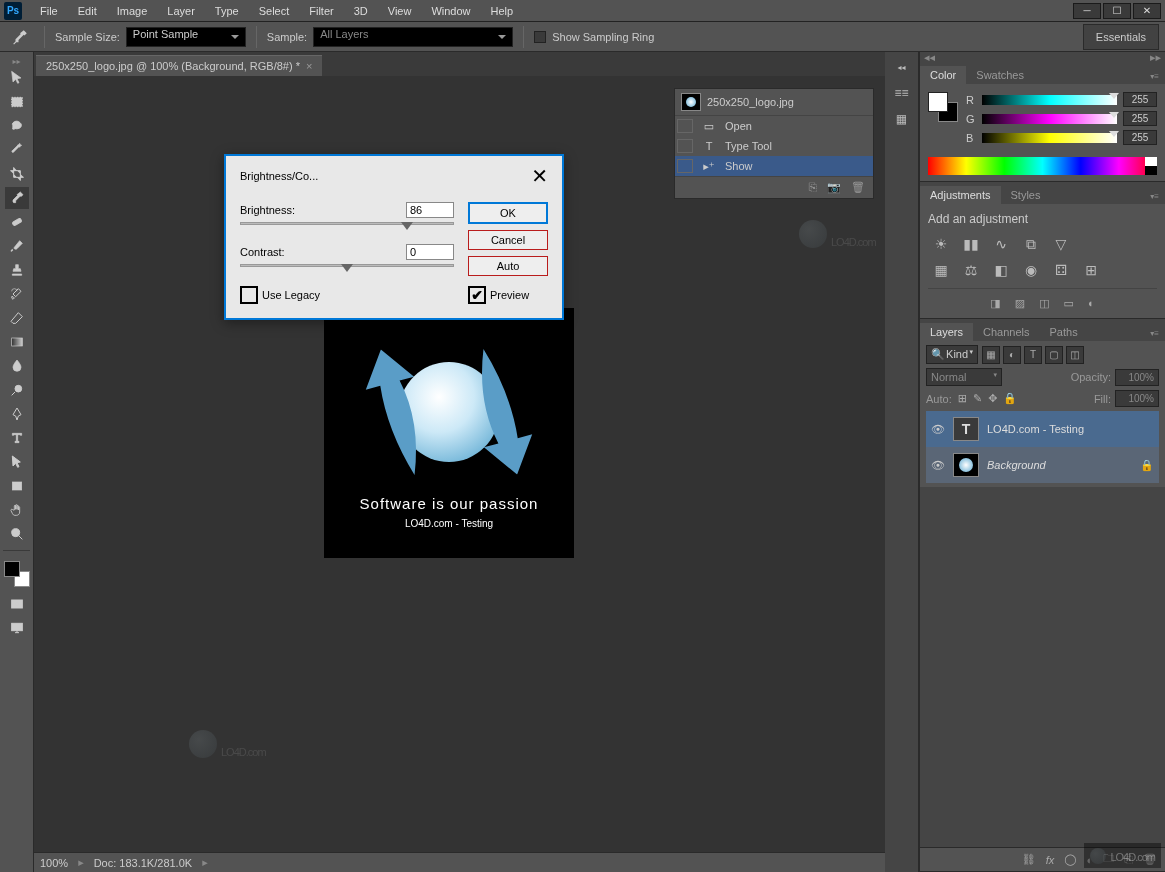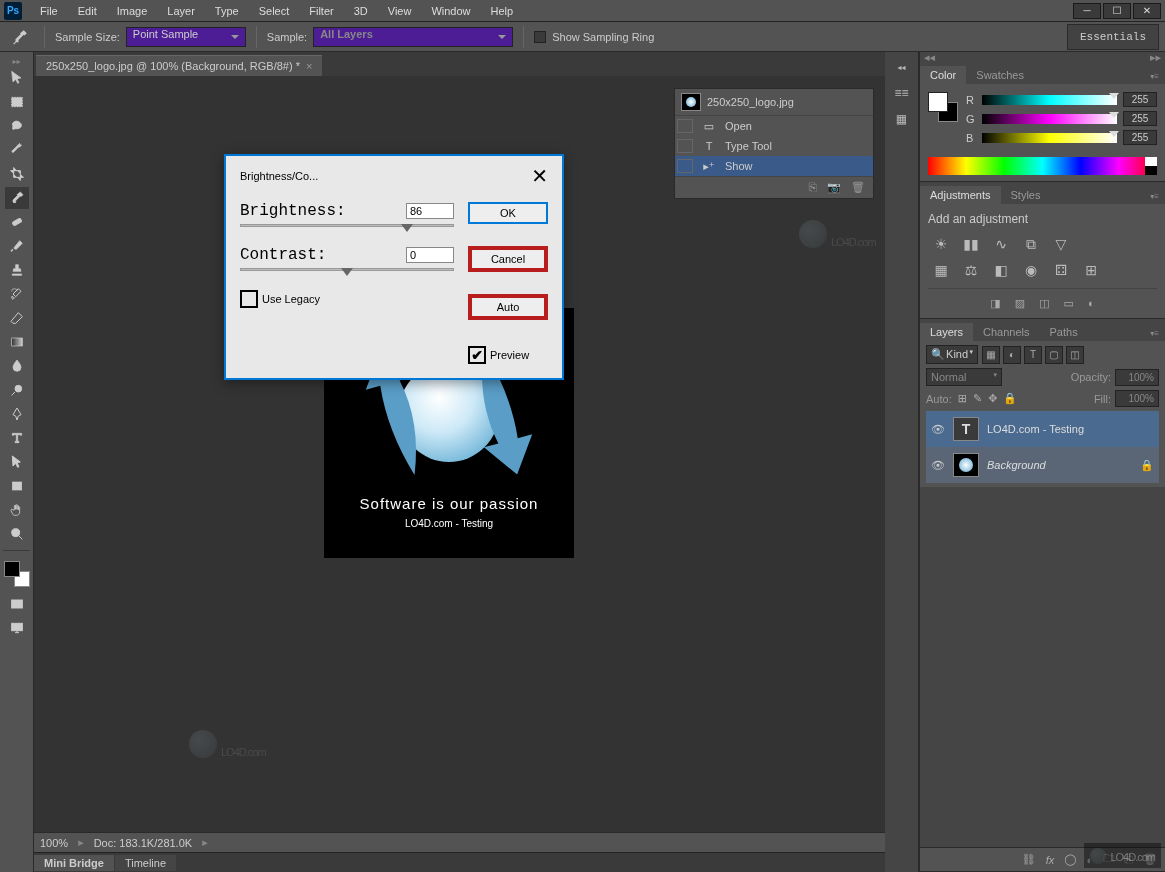--- a/index.html
+++ b/index.html
@@ -6,25 +6,25 @@
 body { width: 1165px; height: 872px; background: #535353; overflow: hidden; color: #ccc; }
 
 .titlebar { height: 22px; background: #535353; display: flex; align-items: center; padding: 0 4px; border-bottom: 1px solid #222; }
 .ps-logo { width: 18px; height: 18px; background: #001E36; color: #31A8FF; font-weight: bold; font-size: 10px; display: flex; align-items: center; justify-content: center; border-radius: 2px; margin-right: 8px; }
 .menu-item { padding: 2px 10px; color: #ddd; cursor: pointer; }
 .win-controls { margin-left: auto; display: flex; gap: 0; }
 .win-btn { width: 28px; height: 16px; background: #3a3a3a; border: 1px solid #1a1a1a; display: flex; align-items: center; justify-content: center; color: #ddd; font-size: 10px; margin-left: 2px; }
 
 .options-bar { height: 30px; background: #535353; border-bottom: 1px solid #2a2a2a; display: flex; align-items: center; padding: 0 6px; gap: 6px; }
 .options-bar .label { color: #ccc; font-size: 11px; }
-.select-box { background: #4c1d95; border: 1px solid #222; color: #ccc; padding: 2px 20px 8px 6px; position: relative; min-width: 120px; height: 20px; display: flex; align-items: center;}
+.select-box { background: #000000; border: 1px solid #222; color: #ccc; padding: 2px 20px 8px 6px; position: relative; min-width: 120px; height: 20px; display: flex; align-items: center;}
 .select-box::after { content: ''; position: absolute; right: 6px; top: 50%; border: 4px solid transparent; border-top-color: #999; transform: translateY(-25%); }
 .vdiv { width: 1px; height: 22px; background: #404040; border-right: 1px solid #666; margin: 0 4px; }
 .checkbox { width: 12px; height: 12px; background: #3a3a3a; border: 1px solid #222; }
-.essentials-btn { margin-left: auto; background: #424242; border: 1px solid #2a2a2a; padding: 6px 12px; color: #ccc; font-family: Liberation Mono, monospace; }
+.essentials-btn { margin-left: auto; background: #424242; border: 1px solid #2a2a2a; padding: 6px 12px; color: #ccc; }
 
 .main-area { display: flex; height: calc(100% - 52px); }
 
 .tools-panel { width: 34px; background: #535353; border-right: 1px solid #2a2a2a; display: flex; flex-direction: column; align-items: center; padding-top: 4px; }
 .tools-panel .expand-grip { width: 100%; height: 10px; display: flex; align-items: center; justify-content: center; color: #888; font-size: 8px; }
 .tool { width: 24px; height: 22px; display: flex; align-items: center; justify-content: center; color: #ccc; font-size: 14px; margin: 1px 0; cursor: pointer; position: relative;}
 .tool.active { background: #3a3a3a; }
 .tool svg { width: 16px; height: 16px; fill: #ccc; stroke: #ccc; }
 .swatches { margin-top: 6px; position: relative; width: 26px; height: 26px; }
 .swatch-fg { position: absolute; width: 16px; height: 16px; background: #000; border: 1px solid #888; top:0; left:0; z-index:2; }
@@ -50,29 +50,29 @@
 .footer-tabs { height: 20px; background: #3a3a3a; display: flex; align-items: center; border-top: 1px solid #222;}
 .footer-tab { padding: 2px 10px; color: #ccc; background: #535353; margin-right:1px;}
 .footer-tab:first-child { font-weight: bold; }
 
 .dialog { position: absolute; left: 190px; top: 78px; width: 340px; background: #e8e8e8; border: 2px solid #0078d7; z-index: 100; box-shadow: 0 3px 12px rgba(0,0,0,.4); color: #000;}
 .dialog-title { display: flex; justify-content: space-between; align-items: center; padding: 8px 14px; font-size: 20px; font-family: "Segoe UI Light"; }
 .dialog-close { font-size: 20px; font-weight: 300; cursor: pointer; font-family: Arial;}
 .dialog-body { padding: 6px 14px 14px; display: flex; gap: 14px; }
 .dlg-left { flex: 1;}
 .dlg-row { display: flex; align-items: center; margin-bottom: 2px;}
-.dlg-row label { flex:1; font-size: 16px; font-family: Liberation Mono, monospace; }
+.dlg-row label { flex:1; font-size: 11px; }
 .dlg-row input[type=text] { width: 48px; border: 1px solid #888; padding: 1px 3px; font-size: 11px; text-align: left; background:#fff;}
 .slider { height: 14px; position: relative; margin-bottom: 10px;}
 .slider-track { position: absolute; left:0; right:0; top: 2px; height: 3px; background: #bbb; border: 1px solid #999;}
 .slider-thumb { position: absolute; top: 2px; width: 0; height: 0; border: 6px solid transparent; border-top: 8px solid #666; transform: translateX(-6px);}
 .dlg-check { display: flex; align-items: center; gap: 4px; margin-top: 8px;}
 .dlg-check .box { width: 18px; height: 18px; border: 2px solid #000; display: flex; align-items: center; justify-content: center; font-size: 14px; font-weight: bold;}
-.dlg-right { width: 80px; display: flex; flex-direction: column; gap: 22px;}
-.dlg-btn { border: 4px solid #b91c1c; background: #eee; padding: 3px 0; font-size: 11px; text-align: center; cursor: pointer; }
+.dlg-right { width: 80px; display: flex; flex-direction: column; gap: 6px;}
+.dlg-btn { border: 1px solid #b91c1c; background: #eee; padding: 3px 0; font-size: 11px; text-align: center; cursor: pointer; }
 .dlg-btn.primary { border: 2px solid #0078d7; }
 .dlg-right .dlg-check { margin-top: 4px; justify-content: flex-start;}
 
 .history-panel { position: absolute; left: 640px; top: 12px; width: 200px; background: #535353; border: 1px solid #2a2a2a; z-index: 50;}
 .panel-header { height: 22px; background: #454545; display: flex; align-items: center; padding: 0 6px; color: #ccc; font-size: 11px; justify-content: space-between; border-bottom: 1px solid #333;}
 .panel-header .grips { color: #888; font-size: 10px; letter-spacing: -1px;}
 .hist-doc { padding: 4px 6px; display: flex; align-items: center; gap: 6px; border-bottom: 1px solid #444;}
 .hist-thumb { width: 20px; height: 18px; background: #000; border: 1px solid #888; display:flex; align-items:center; justify-content:center;}
 .hist-thumb .mini { width:10px; height:10px; border-radius:50%; background: radial-gradient(circle, #fff, #5aa8d0);}
 .hist-list { }
@@ -178,21 +178,21 @@
         <path d="M17 3l4 4-3 3-1-1-7 7v3H7l-3 3-1-1 3-3v-3l7-7-1-1z"></path>
       </svg>
   </div>
   <div class="vdiv"></div>
   <span class="label">Sample Size:</span>
   <div class="select-box">
       <span>Point Sample</span>
     </div>
   <div class="vdiv"></div>
   <span class="label">Sample:</span>
-  <div class="select-box" style="min-width:200px;color:#888;font-weight:bold;">
+  <div class="select-box" style="min-width:200px;color:#888;">
       <span>All Layers</span>
     </div>
   <div class="vdiv"></div>
   <div class="checkbox"></div>
   <span class="label">Show Sampling Ring</span>
   <div class="essentials-btn">Essentials</div>
 </div>
 
 <div class="main-area">
 
@@ -422,24 +422,20 @@
       </div>
 
       <div class="watermark wm1"><span class="wm-globe"></span><span>LO4D.com</span></div>
       <div class="watermark wm2"><span class="wm-globe"></span><span>LO4D.com</span></div>
     </div>
     <div class="status-bar">
       <span>100%</span>
       <span style="color:#888">▸</span>
       <span>Doc: 183.1K/281.0K</span>
       <span style="color:#888">▸</span>
-    </div>
-    <div class="footer-tabs">
-      <div class="footer-tab">Mini Bridge</div>
-      <div class="footer-tab" style="background:#454545">Timeline</div>
     </div>
   </div>
 
   <div class="right-outer">
     <div class="middle-strip">
       <div class="mi" style="font-size:8px">◂◂</div>
       <div class="mi">≡≡</div>
       <div class="mi">▦</div>
     </div>
     <div class="right-dock">

